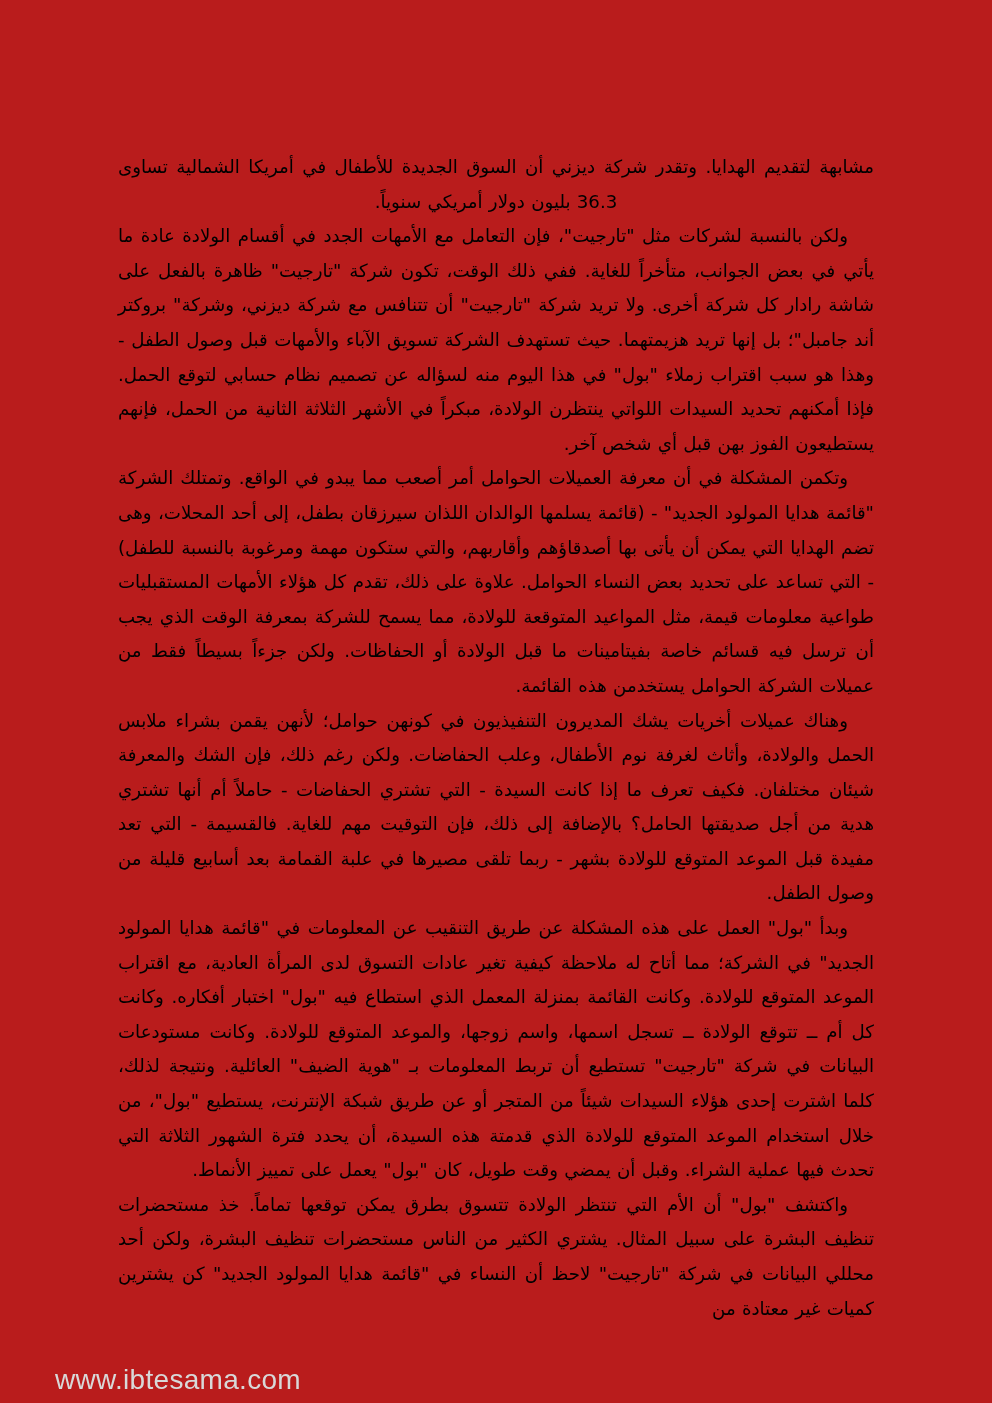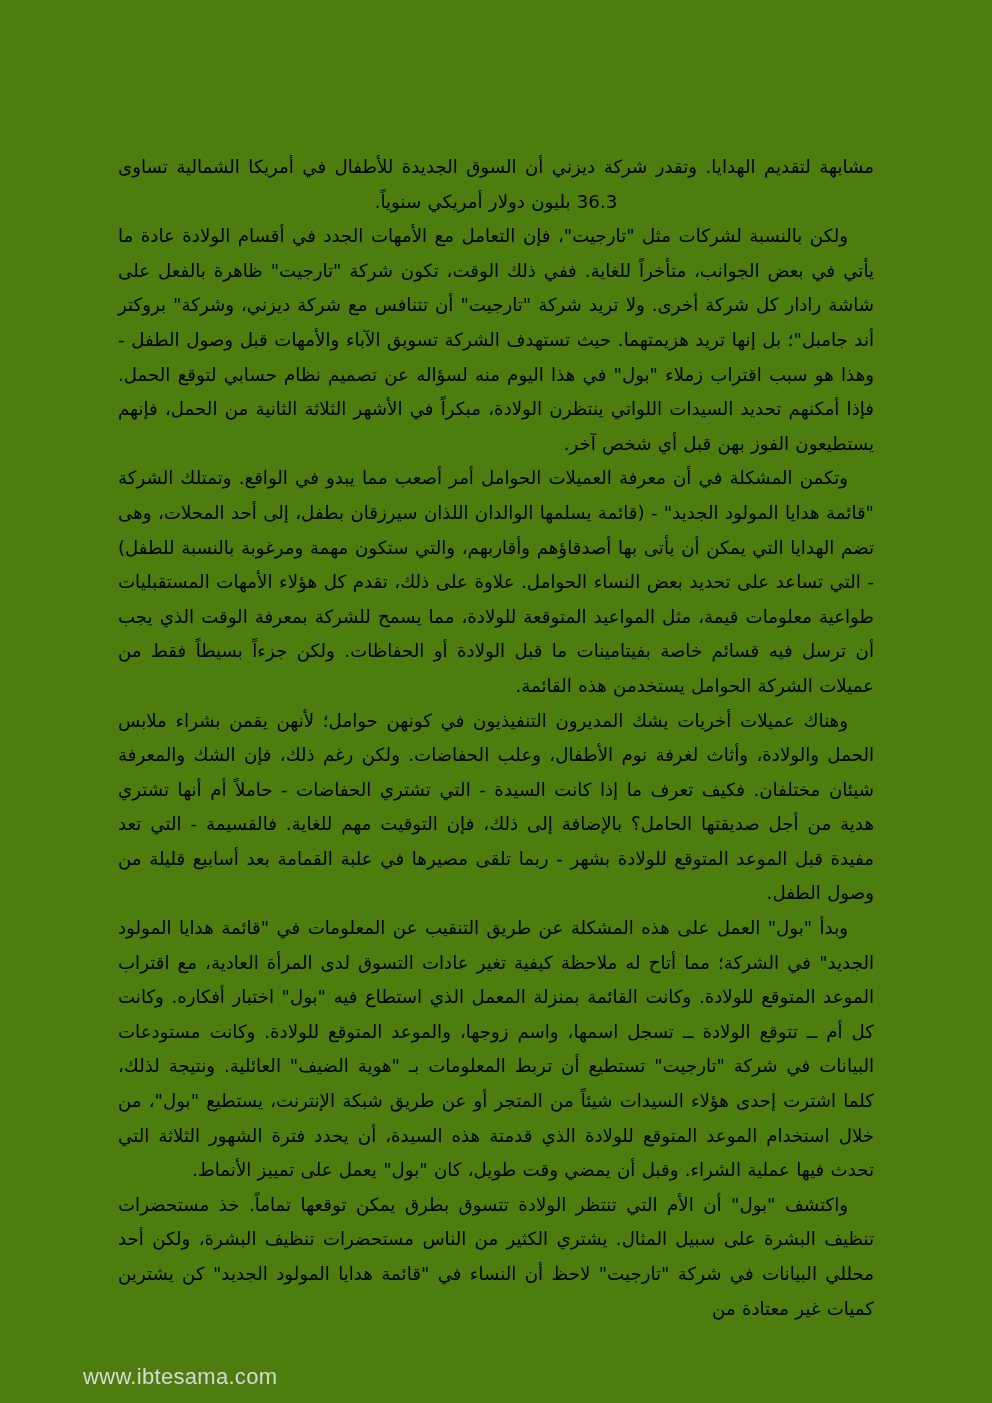--- a/index.html
+++ b/index.html
@@ -11,21 +11,21 @@
     height: 1403px;
     background: #ffffff;
     font-family: "DejaVu Sans", "Liberation Sans", sans-serif;
     overflow: hidden;
     position: relative;
   }
 
   .page {
     position: absolute;
     inset: 0;
-    background: #4d7c0f;
+    background: #b91c1c;
   }
 
   .text-body {
     position: absolute;
     left: 118px;
     top: 150px;
     width: 756px;
     direction: rtl;
     text-align: justify;
     text-align-last: justify;
@@ -53,27 +53,26 @@
   
   .para.center-last {
     text-align-last: center;
   }
 
   .watermark {
     position: absolute;
     left: 55px;
     top: 1364px;
     font-family: "Liberation Sans", sans-serif;
-    font-size: 22px;
+    font-size: 28px;
     color: #d8d8d8;
     letter-spacing: 0.3px;
     direction: ltr;
     white-space: nowrap;
     user-select: none;
-    margin-left: 28px;
   }
 </style>
 </head>
 <body>
 
 <div class="page">
 
   <div class="text-body">
 
     <p class="para center-last">مشابهة لتقديم الهدايا. وتقدر شركة ديزني أن السوق الجديدة للأطفال في أمريكا الشمالية تساوى 36.3 بليون دولار أمريكي سنوياً.</p>

